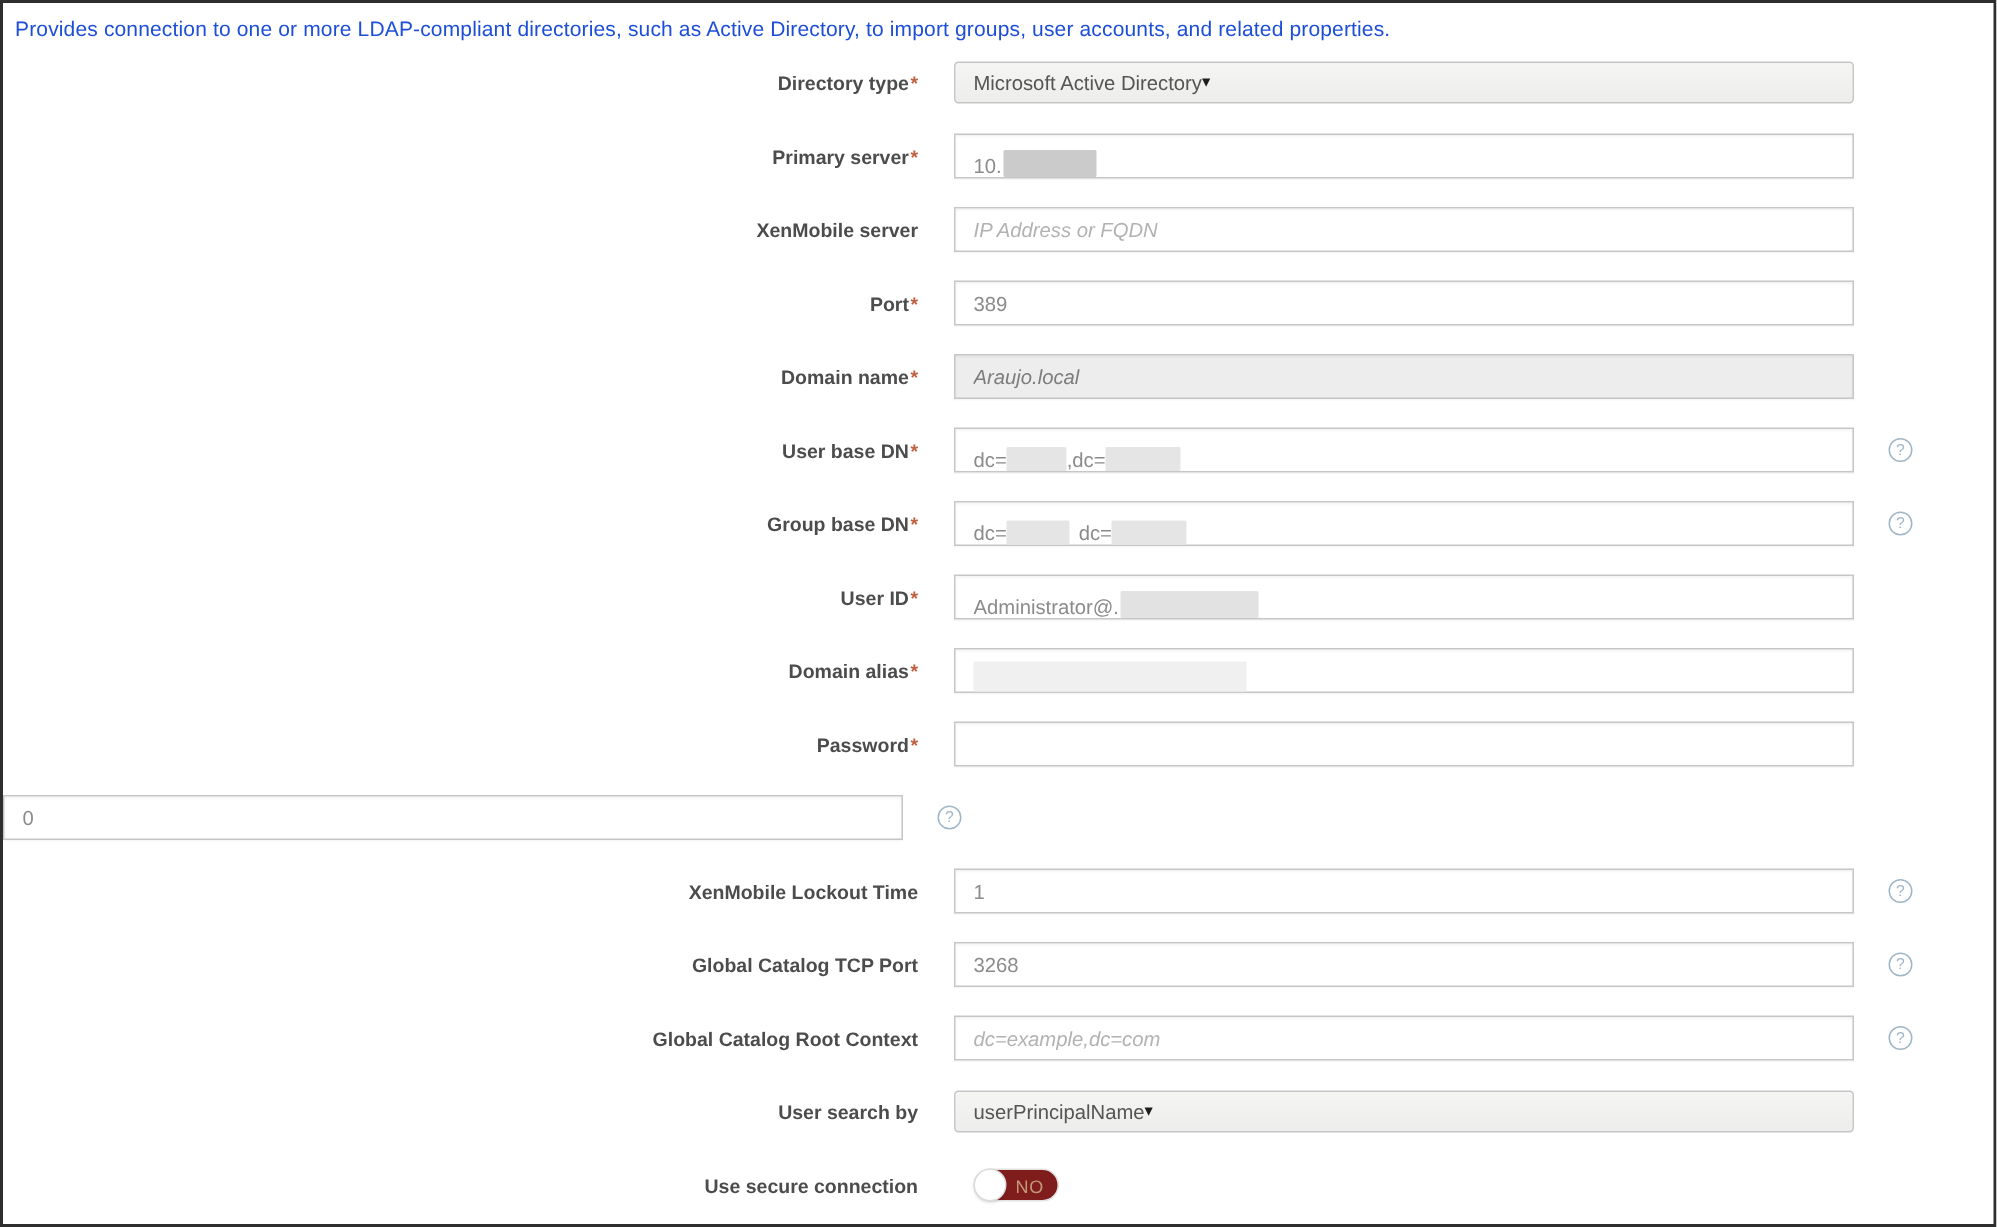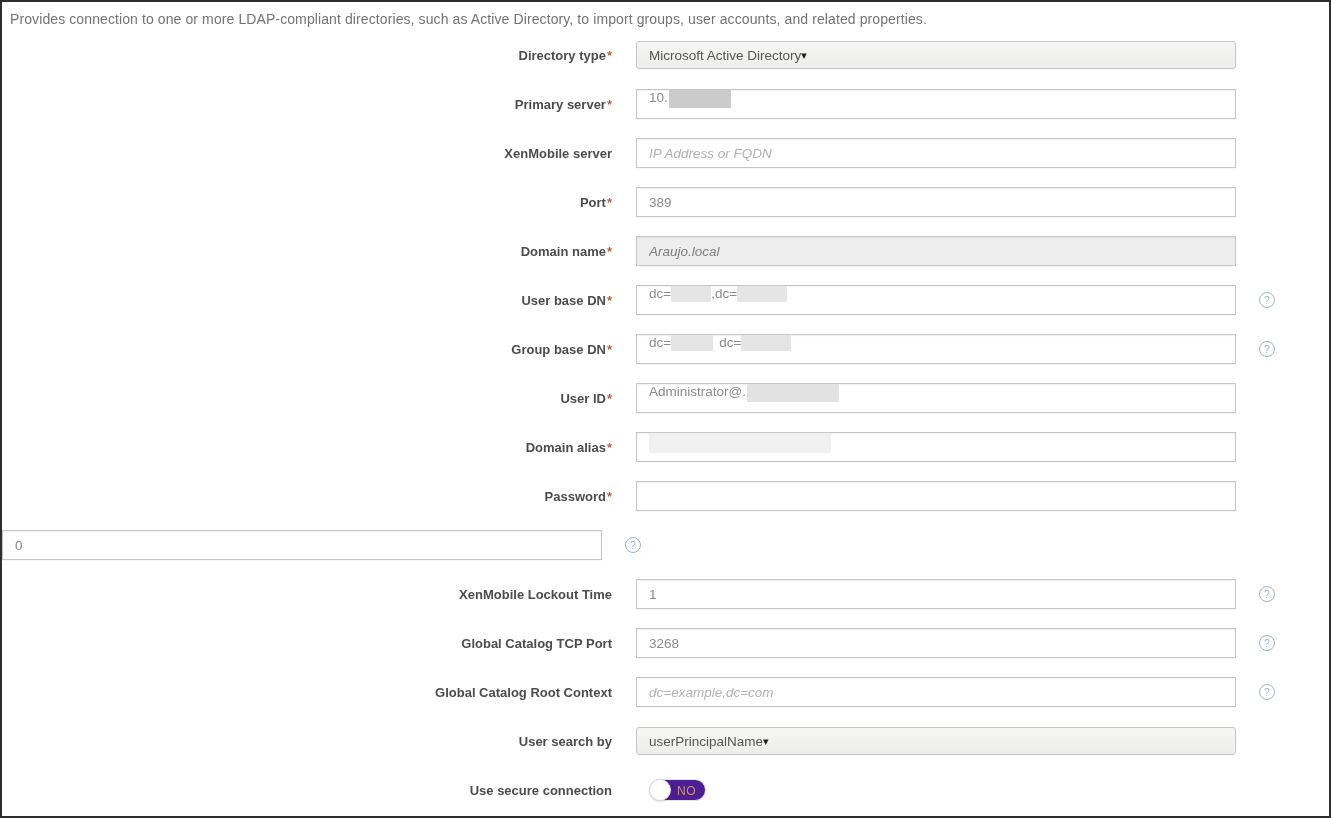--- a/index.html
+++ b/index.html
@@ -10,21 +10,21 @@
   }
   .page {
     width: 1331px; height: 818px;
     border: 2px solid #2e2e2e;
     background: #ffffff;
     overflow: hidden;
   }
   .intro {
     padding: 9px 10px 0 8px;
     font-size: 14px;
-    color: #737373;
+    color: #1d4ed8;
     letter-spacing: 0.1px;
   }
   .form { margin-top: 13px; }
   .row {
     display: flex;
     align-items: center;
     margin-bottom: 19px;
     min-height: 30px;
   }
   .lbl {
@@ -46,21 +46,21 @@
     font-size: 13.5px;
     color: #8b8b8b;
     padding: 0 12px;
     box-shadow: inset 0 1px 2px rgba(0,0,0,0.06), 0 1px 0 rgba(0,0,0,0.03);
     outline: none;
   }
   input.txt::placeholder { font-style: italic; color: #b2b2b2; opacity: 1; }
   input.txt:disabled, input.txt.disabled {
     background: #ededed; color: #7d7d7d; font-style: italic;
   }
-  .fake-input { display: flex; align-items: flex-start; }
+  .fake-input { display: flex; align-items: flex-end; }
   .redact {
     display: inline-block;
     vertical-align: middle;
     border-radius: 1px;
   }
   .redact-dark  { background: #cbcbcb; width: 62px;  height: 18px; margin-left: 1px; }
   .redact-lite  { background: #e5e5e5; height: 16px; }
   .redact-uid   { background: #e2e2e2; width: 92px;  height: 18px; margin-left: 1px; }
   .redact-alias { background: #f0f0f0; width: 182px; height: 20px; }
   .w40 { width: 40px; } .w50 { width: 50px; } .w42 { width: 42px; }
@@ -88,21 +88,21 @@
     line-height: 14px;
     text-align: center;
     margin-left: 23px;
     flex: none;
     cursor: pointer;
     background: #fff;
   }
   .toggle {
     margin-left: 13px;
     width: 57px; height: 22px;
-    background: #4c1d95;
+    background: #7f1d1d;
     border: 1px solid #e2e2e0;
     border-radius: 12px;
     display: flex;
     align-items: center;
     cursor: pointer;
     position: relative;
   }
   .knob {
     width: 22px; height: 22px;
     background: #ffffff;

